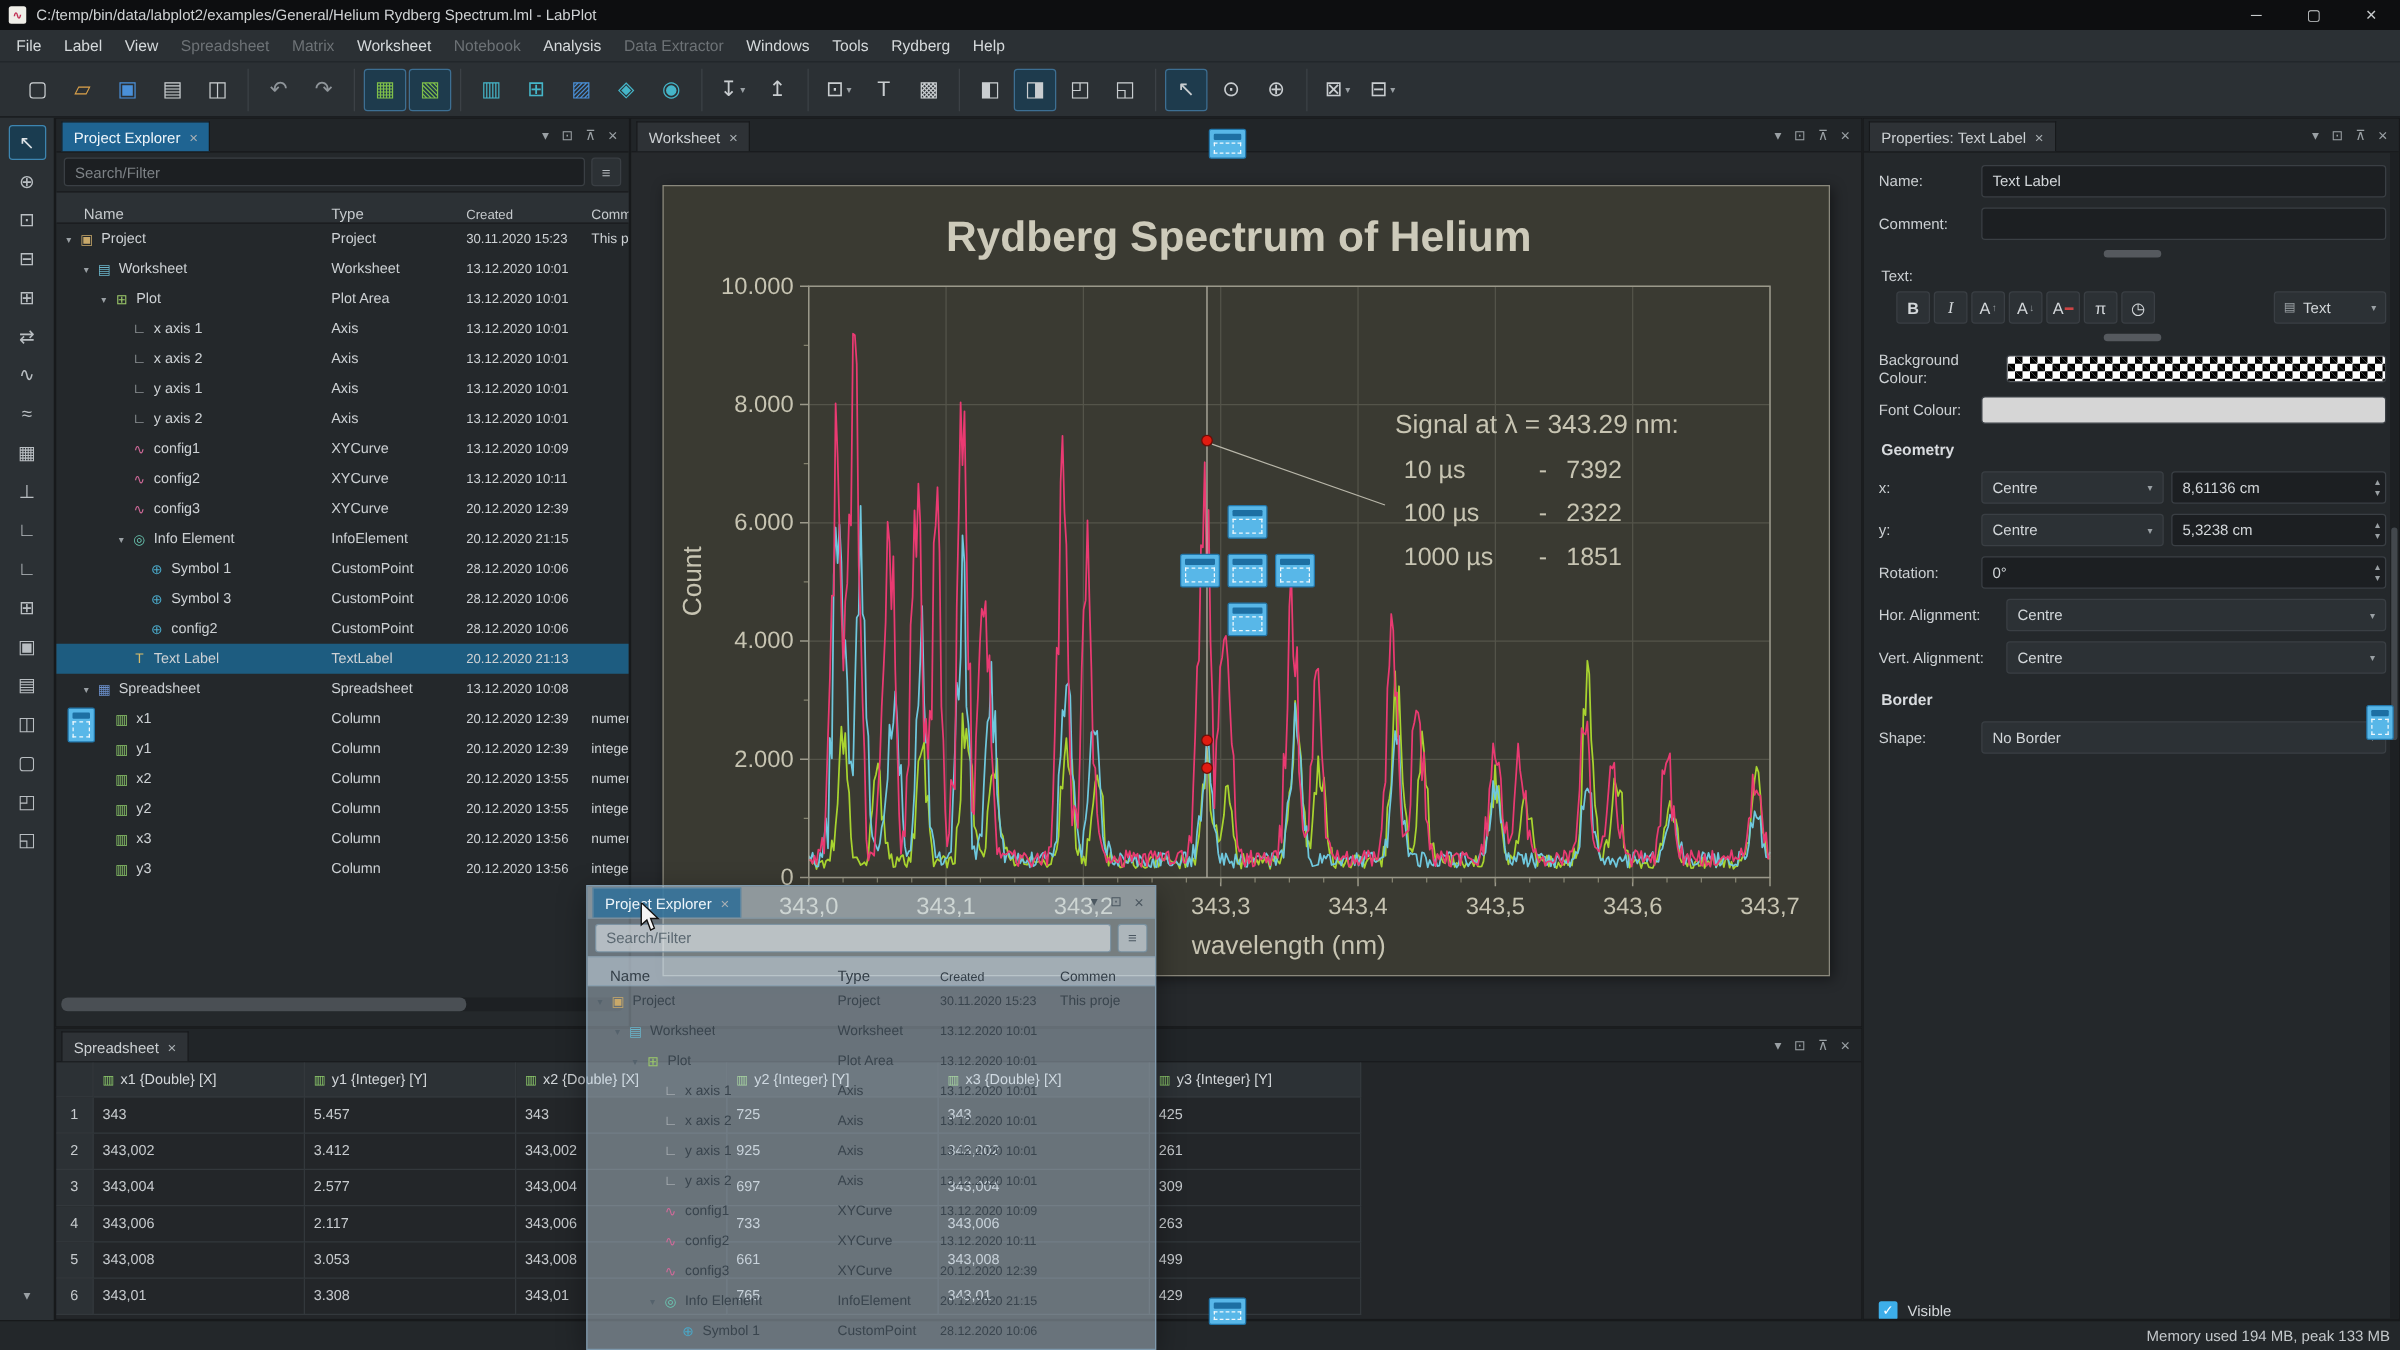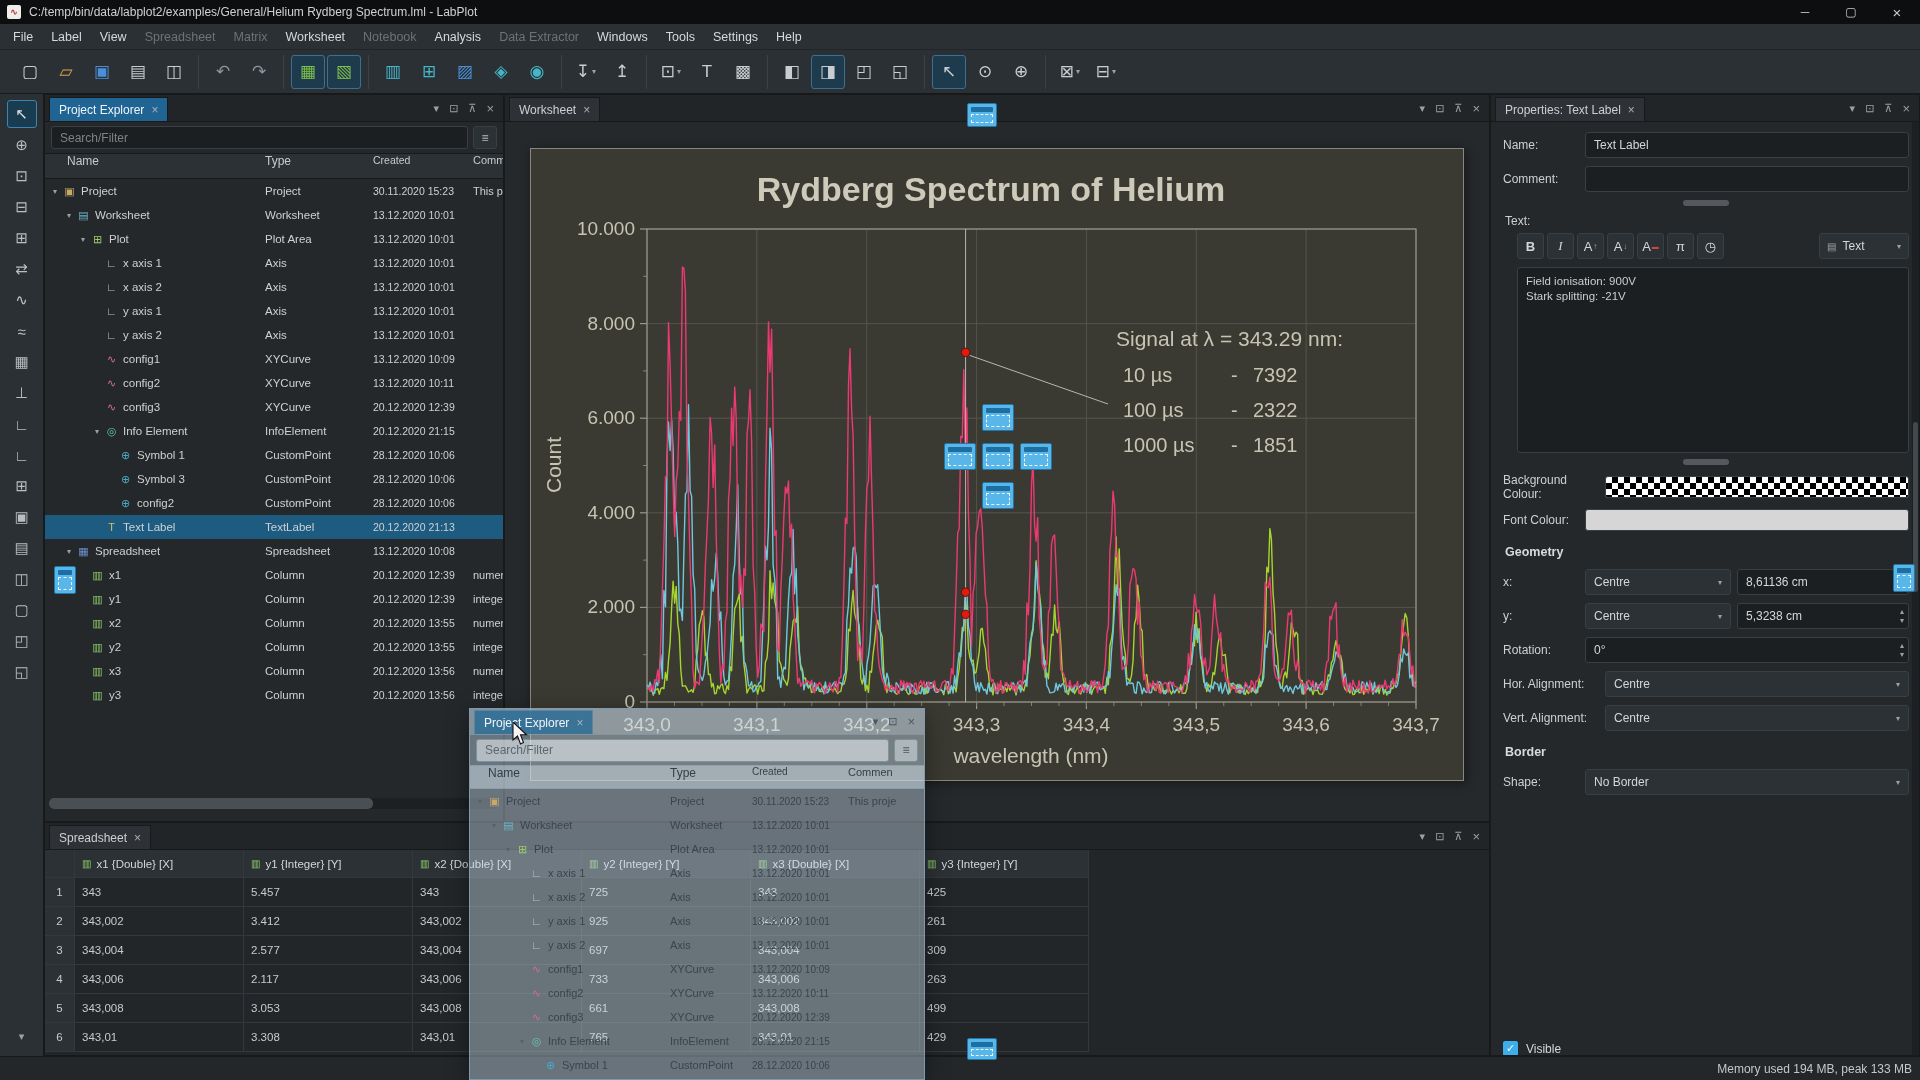--- a/index.html
+++ b/index.html
@@ -56,21 +56,21 @@
 
 
 .explorer{left:44px;top:94px;width:460px;height:728px;overflow:hidden}
 .search-row{display:flex;gap:5px;padding:4px 6px;align-items:center;height:31px}
 .search-input{flex:1;height:23px;background:#1c1f22;border:1px solid #3a3f44;border-radius:3px;
   color:#aeb4b8;font-size:12px;padding:0 8px;outline:none;font-family:"Liberation Sans",sans-serif}
 .search-input::placeholder{color:#7d8286}
 .filter-btn{width:24px;height:23px;border:1px solid #3a3f44;border-radius:3px;background:#2c3135;
   display:flex;align-items:center;justify-content:center;color:#b9bec2;font-size:12px}
 .tree-head{display:flex;height:26px;background:#2c3135;border-top:1px solid #17191b;
-  border-bottom:1px solid #17191b;font-size:12px;color:#c6cacd;align-items:flex-start}
+  border-bottom:1px solid #17191b;font-size:12px;color:#c6cacd;align-items:flex-end}
 .tree-head .th{overflow:hidden;white-space:nowrap}
 .tc{flex:none;overflow:hidden;white-space:nowrap}
 .tc-name{width:220px;display:flex;align-items:center}
 .tree-head .tc-name{padding-left:22px}
 .tc-type{width:108px}
 .tc-created{width:100px;font-size:10.5px}
 .tc-comment{flex:1 1 auto;font-size:11px}
 .tree-row{display:flex;height:24px;align-items:center;font-size:11.5px;color:#cdd1d4}
 .tree-row.selected{background:#1d5c80}
 .expander{width:12px;font-size:8px;color:#9aa0a4;text-align:center;flex:none}
@@ -193,21 +193,21 @@
     <span class="menu-item">Label</span>
     <span class="menu-item">View</span>
     <span class="menu-item disabled">Spreadsheet</span>
     <span class="menu-item disabled">Matrix</span>
     <span class="menu-item">Worksheet</span>
     <span class="menu-item disabled">Notebook</span>
     <span class="menu-item">Analysis</span>
     <span class="menu-item disabled">Data Extractor</span>
     <span class="menu-item">Windows</span>
     <span class="menu-item">Tools</span>
-    <span class="menu-item">Settings</span>
+    <span class="menu-item">Rydberg</span>
     <span class="menu-item">Help</span>
   </div>
 
 <div class="toolbar">
     <div class="tb-group">
       <div class="tb-btn tint-light">
         <span>▢</span>
       </div>
       <div class="tb-btn tint-amber">
         <span>▱</span>
@@ -853,24 +853,20 @@
           <div class="fmt-btn">
             <span>◷</span>
           </div>
         </div>
       <div class="fmt-dd">
         <span style="font-size:10px;color:#9aa0a4">▤</span>
         <span>Text</span>
         <span class="dd-caret">▾</span>
       </div>
     </div>
-    <div class="textarea">
-      <div>Field ionisation: 900V</div>
-      <div>Stark splitting: -21V</div>
-    </div>
     <div class="splitter"></div>
     <div class="prow">
       <div class="plabel" style="width:102px">Background Colour:</div>
       <div class="swatch checker"></div>
     </div>
     <div class="prow">
       <div class="plabel">Font Colour:</div>
       <div class="swatch gray"></div>
     </div>
     <div class="psec">Geometry</div>

